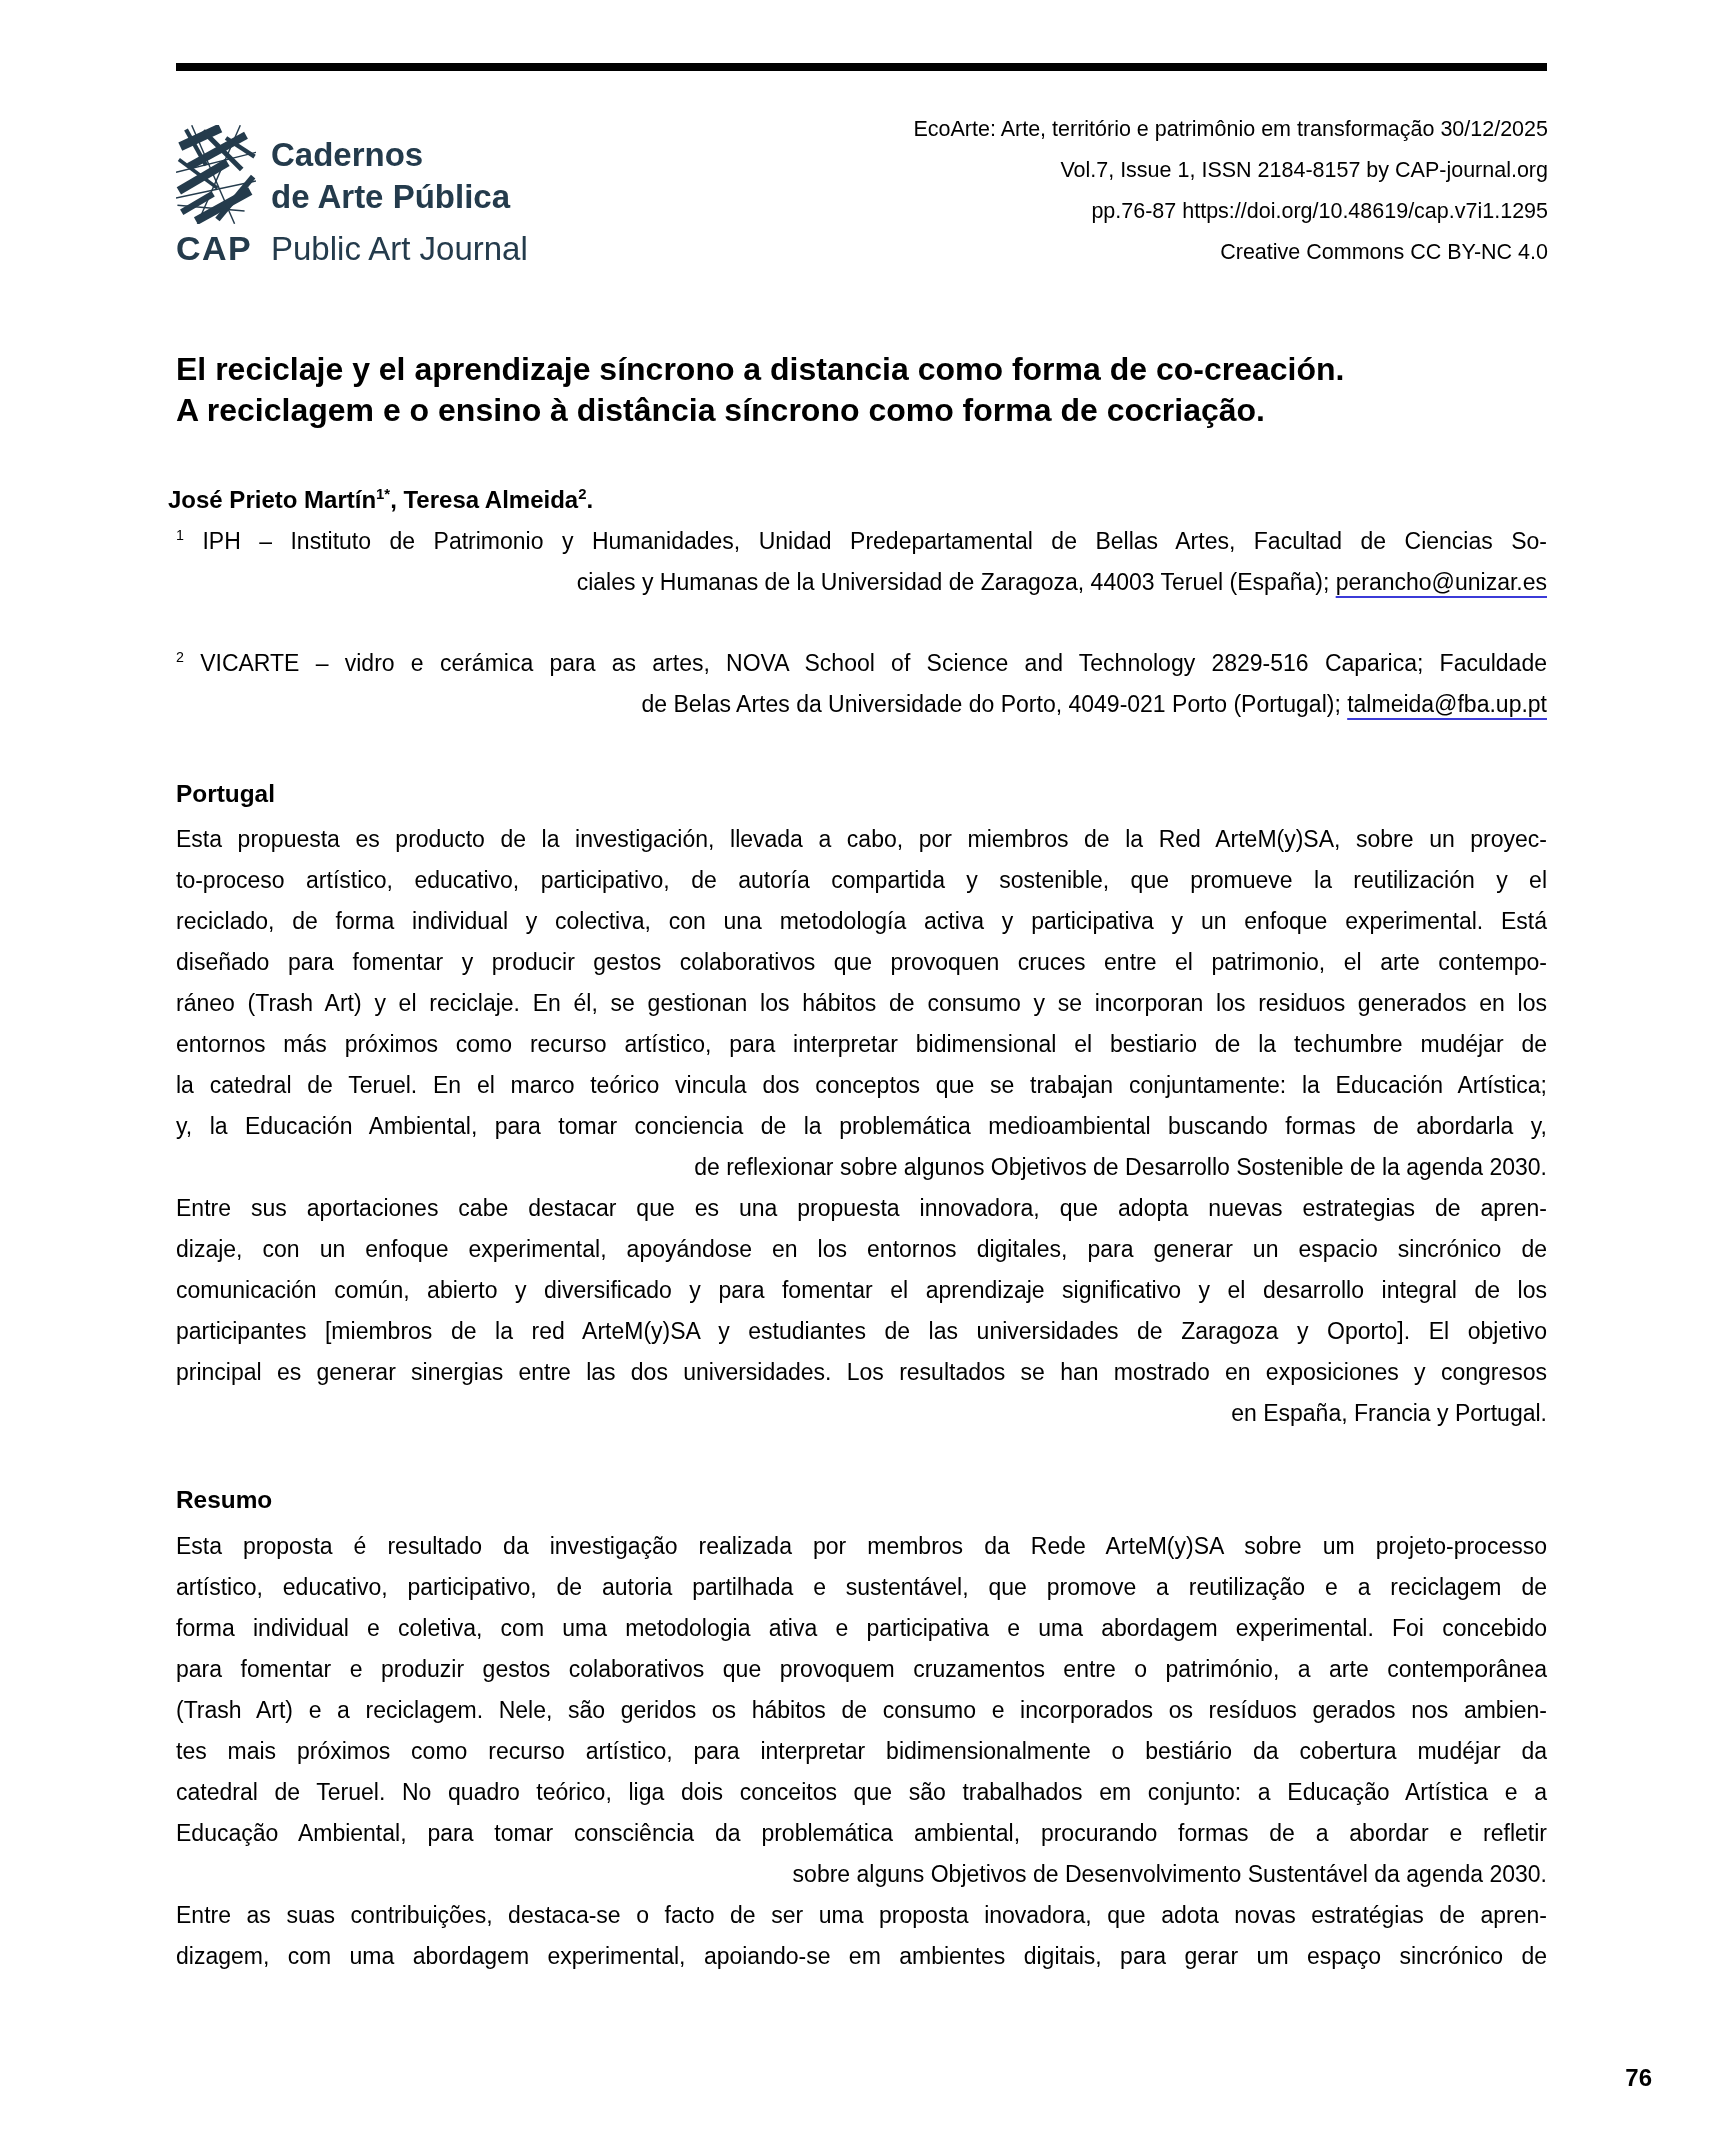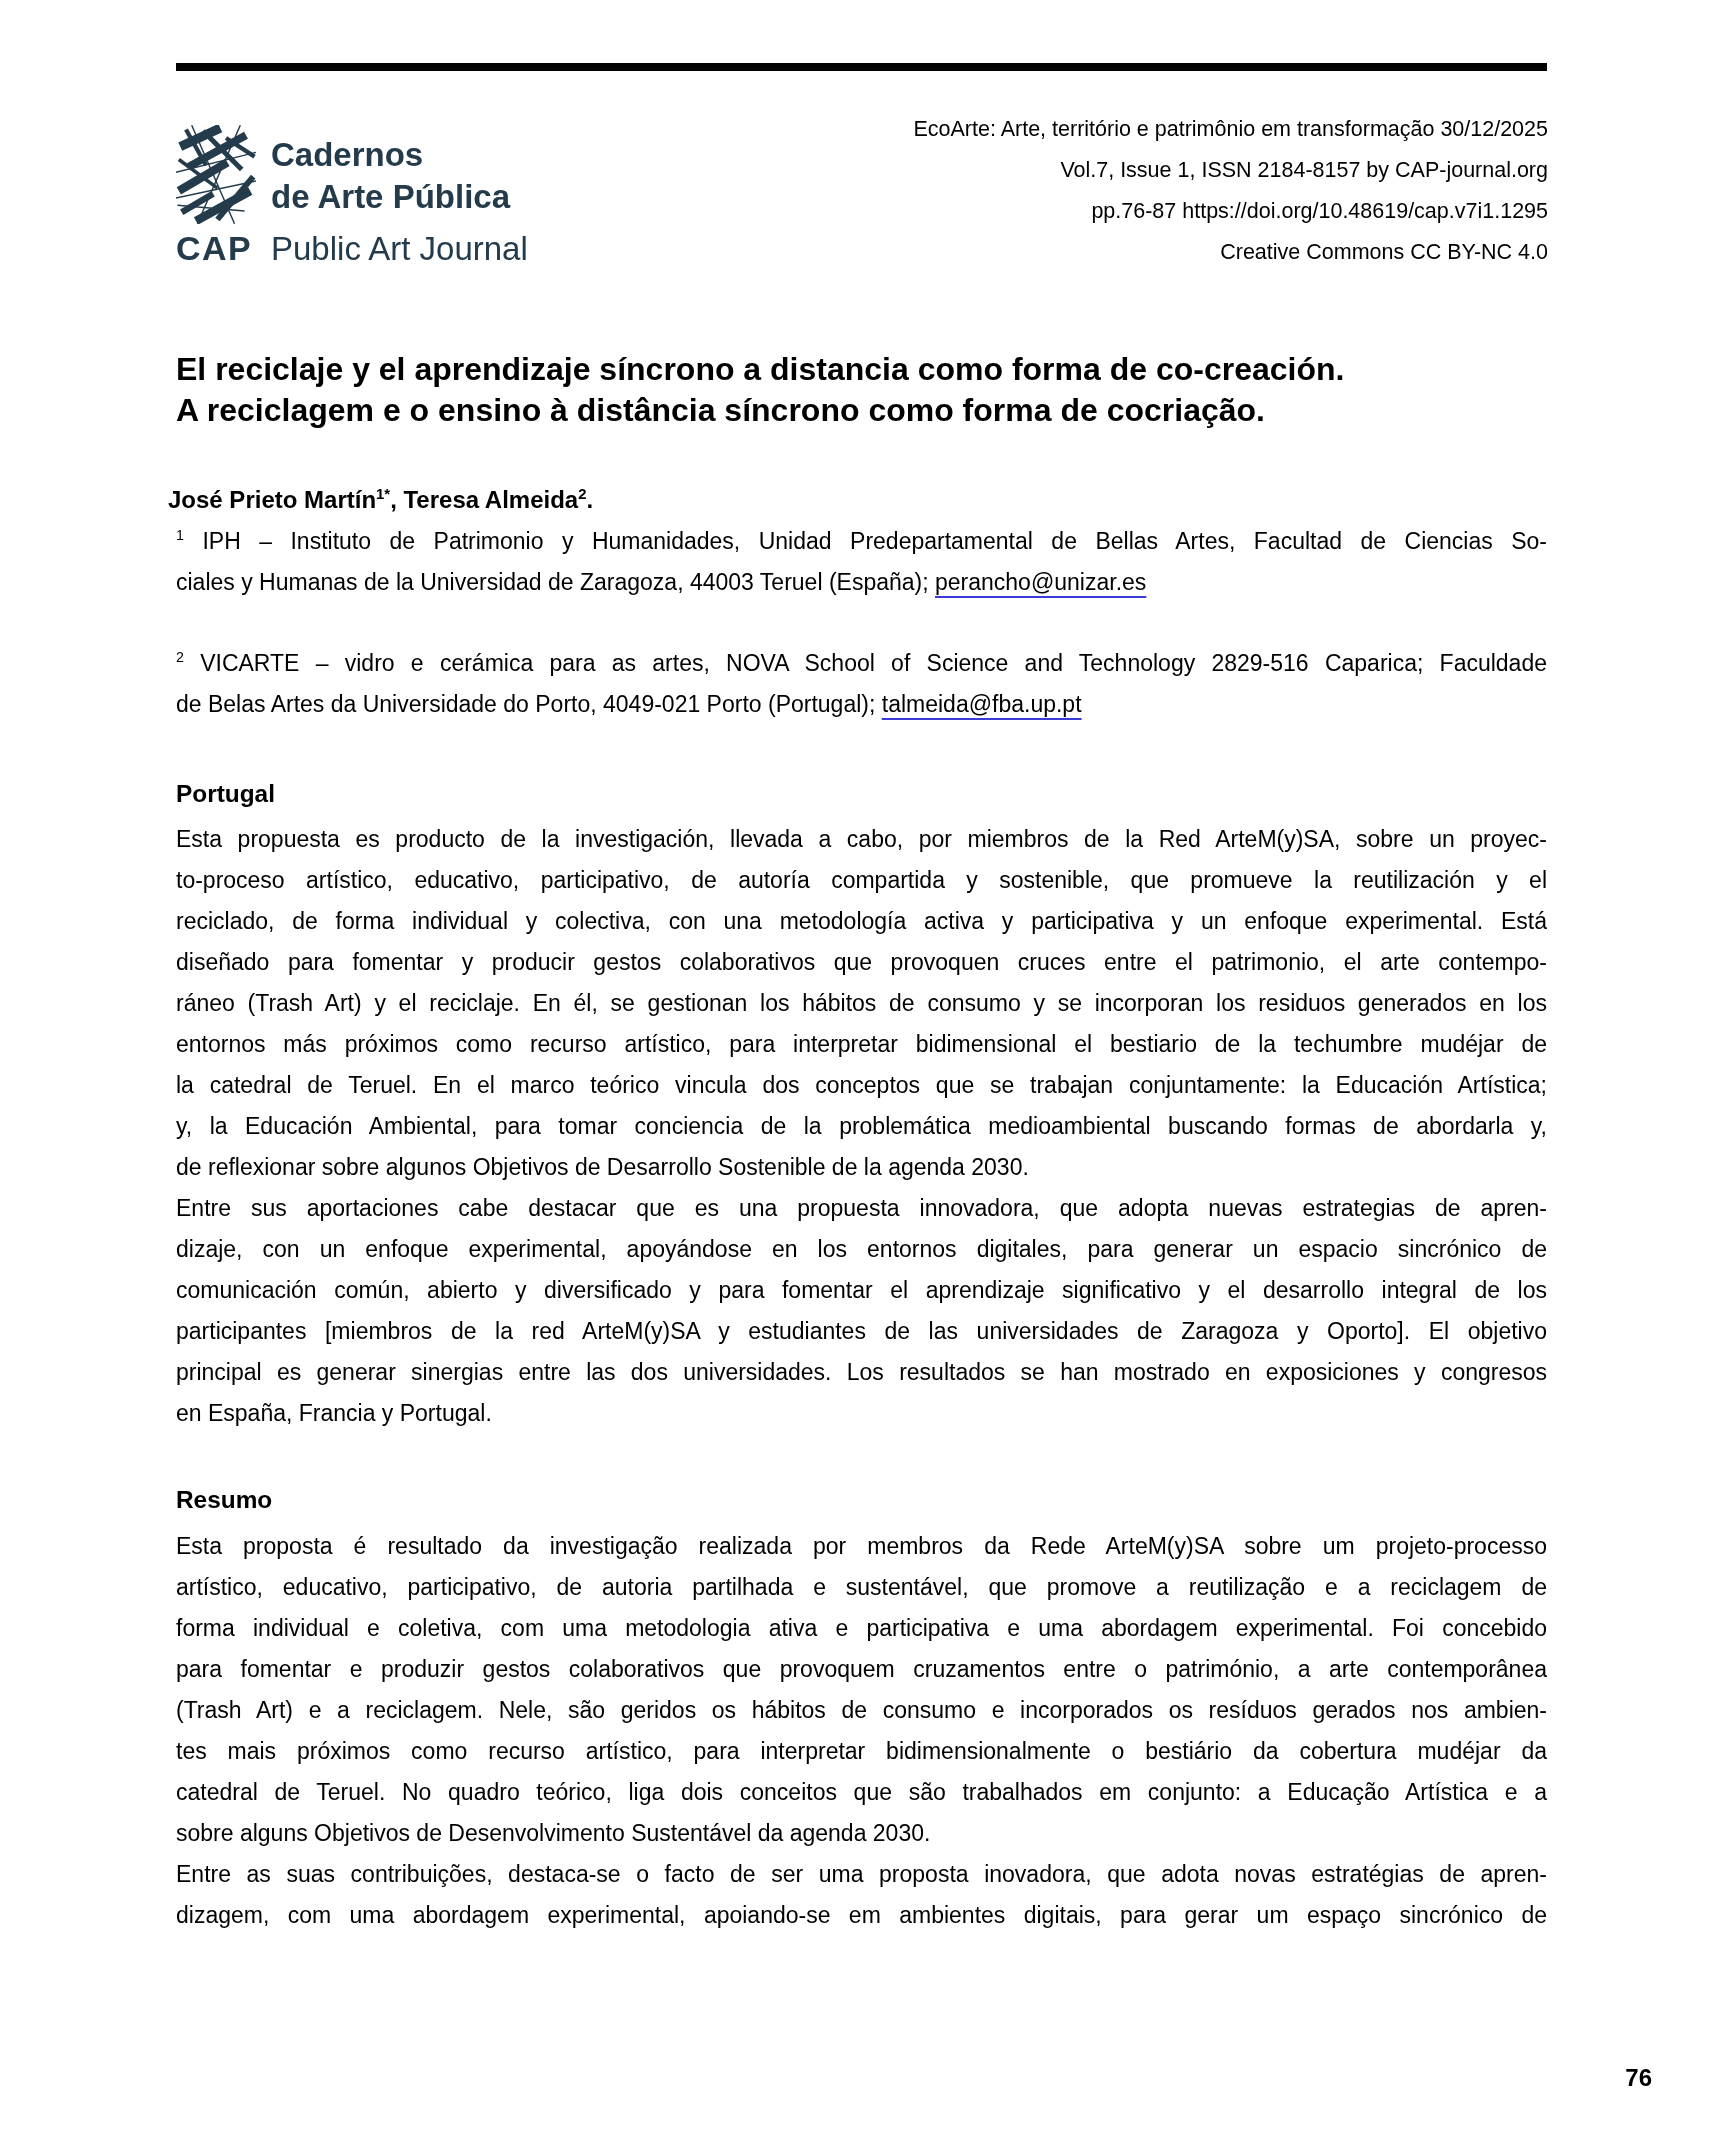--- a/index.html
+++ b/index.html
@@ -35,21 +35,21 @@
     font-size:32px;font-weight:bold;line-height:41px;color:#000;margin:0;
   }
   .authors{
     position:absolute;left:168px;top:479px;width:1371px;
     font-size:24px;font-weight:bold;line-height:41px;
   }
   sup{font-size:0.62em;vertical-align:super;line-height:0;}
   .block{position:absolute;left:176px;width:1371px;}
   .affil1{top:521px;}
   .affil2{top:643px;}
-  .ln{font-size:23px;line-height:41px;text-align:left;}
+  .ln{font-size:23px;line-height:41px;text-align:right;}
   .ln.j{text-align:justify;text-align-last:justify;}
   .abs-heading{
     position:absolute;left:176px;width:1371px;
     font-size:24.4px;font-weight:bold;line-height:29px;
   }
   .resumen-h{top:779px;}
   .resumen-b{top:819px;}
   .resumo-h{top:1485px;}
   .resumo-b{top:1526px;}
   .email{
@@ -144,20 +144,21 @@
 
   <div class="abs-heading resumo-h">Resumo</div>
   <div class="block resumo-b">
     <div class="ln j">Esta proposta é resultado da investigação realizada por membros da Rede ArteM(y)SA sobre um projeto-processo</div>
     <div class="ln j">artístico, educativo, participativo, de autoria partilhada e sustentável, que promove a reutilização e a reciclagem de</div>
     <div class="ln j">forma individual e coletiva, com uma metodologia ativa e participativa e uma abordagem experimental. Foi concebido</div>
     <div class="ln j">para fomentar e produzir gestos colaborativos que provoquem cruzamentos entre o património, a arte contemporânea</div>
     <div class="ln j">(Trash Art) e a reciclagem. Nele, são geridos os hábitos de consumo e incorporados os resíduos gerados nos ambien-</div>
     <div class="ln j">tes mais próximos como recurso artístico, para interpretar bidimensionalmente o bestiário da cobertura mudéjar da</div>
     <div class="ln j">catedral de Teruel. No quadro teórico, liga dois conceitos que são trabalhados em conjunto: a Educação Artística e a</div>
+    <div class="ln j">Educação Ambiental, para tomar consciência da problemática ambiental, procurando formas de a abordar e refletir</div>
     <div class="ln">sobre alguns Objetivos de Desenvolvimento Sustentável da agenda 2030.</div>
     <div class="ln j">Entre as suas contribuições, destaca-se o facto de ser uma proposta inovadora, que adota novas estratégias de apren-</div>
     <div class="ln j">dizagem, com uma abordagem experimental, apoiando-se em ambientes digitais, para gerar um espaço sincrónico de</div>
   </div>
 
   <div class="pageno">76</div>
 
 </div>
 
 

